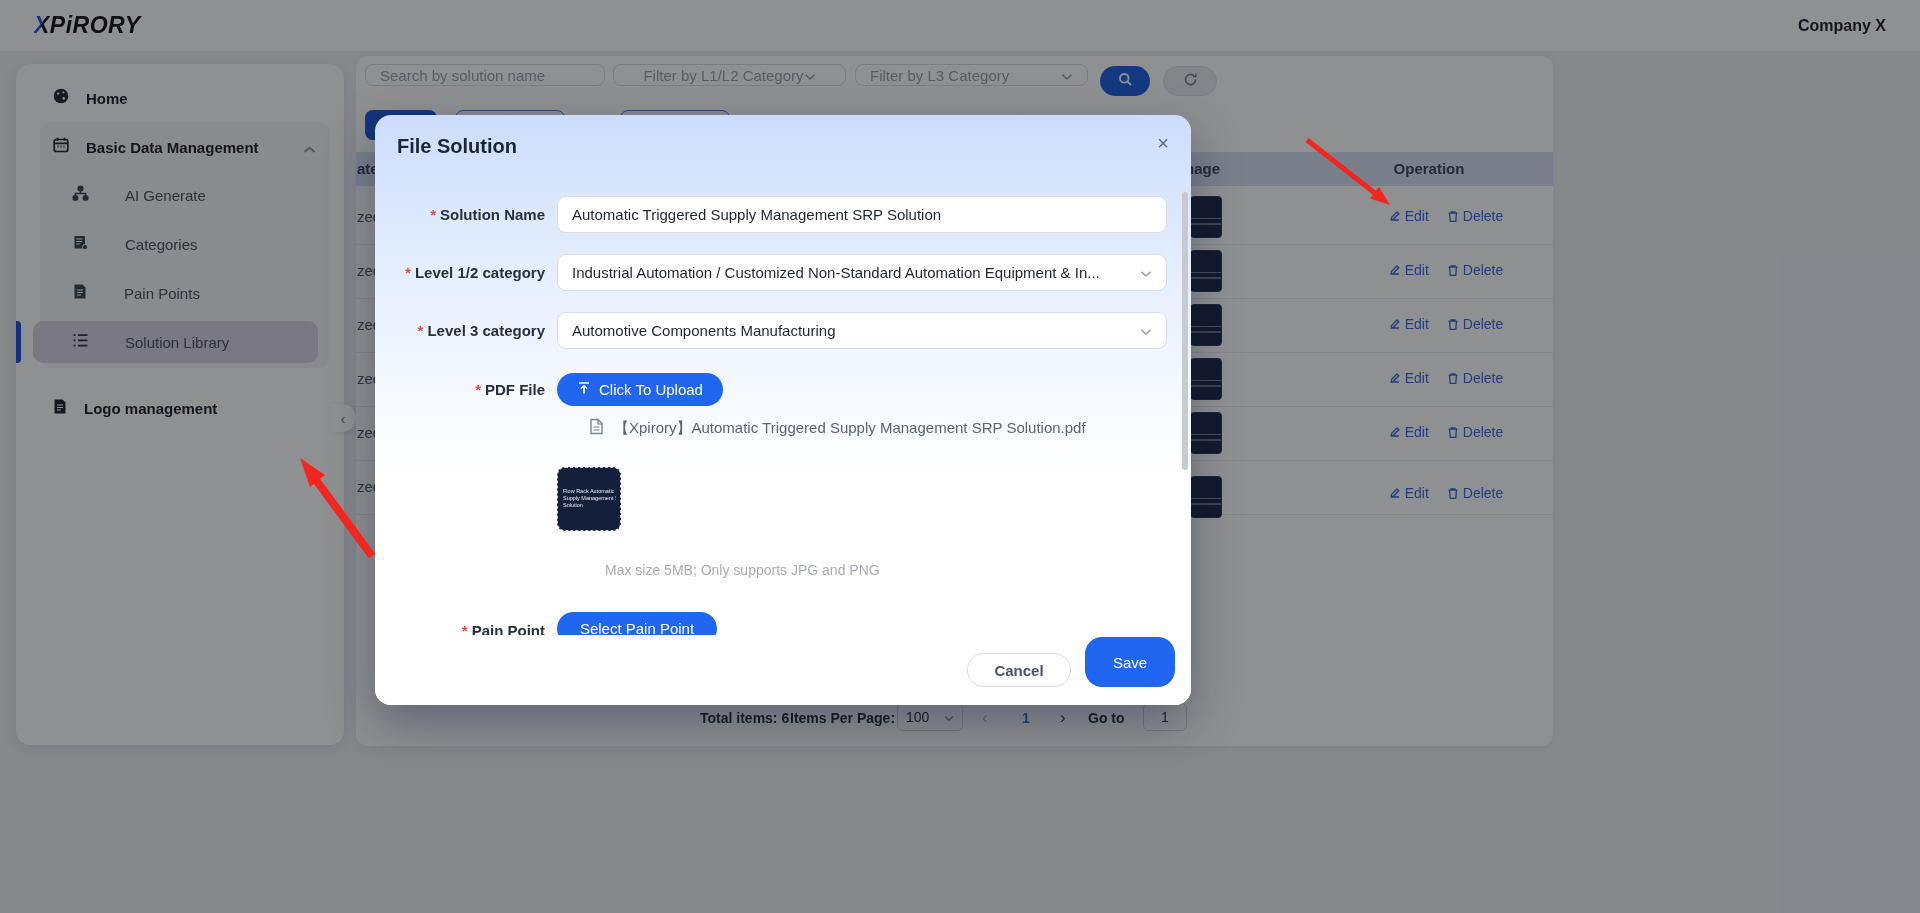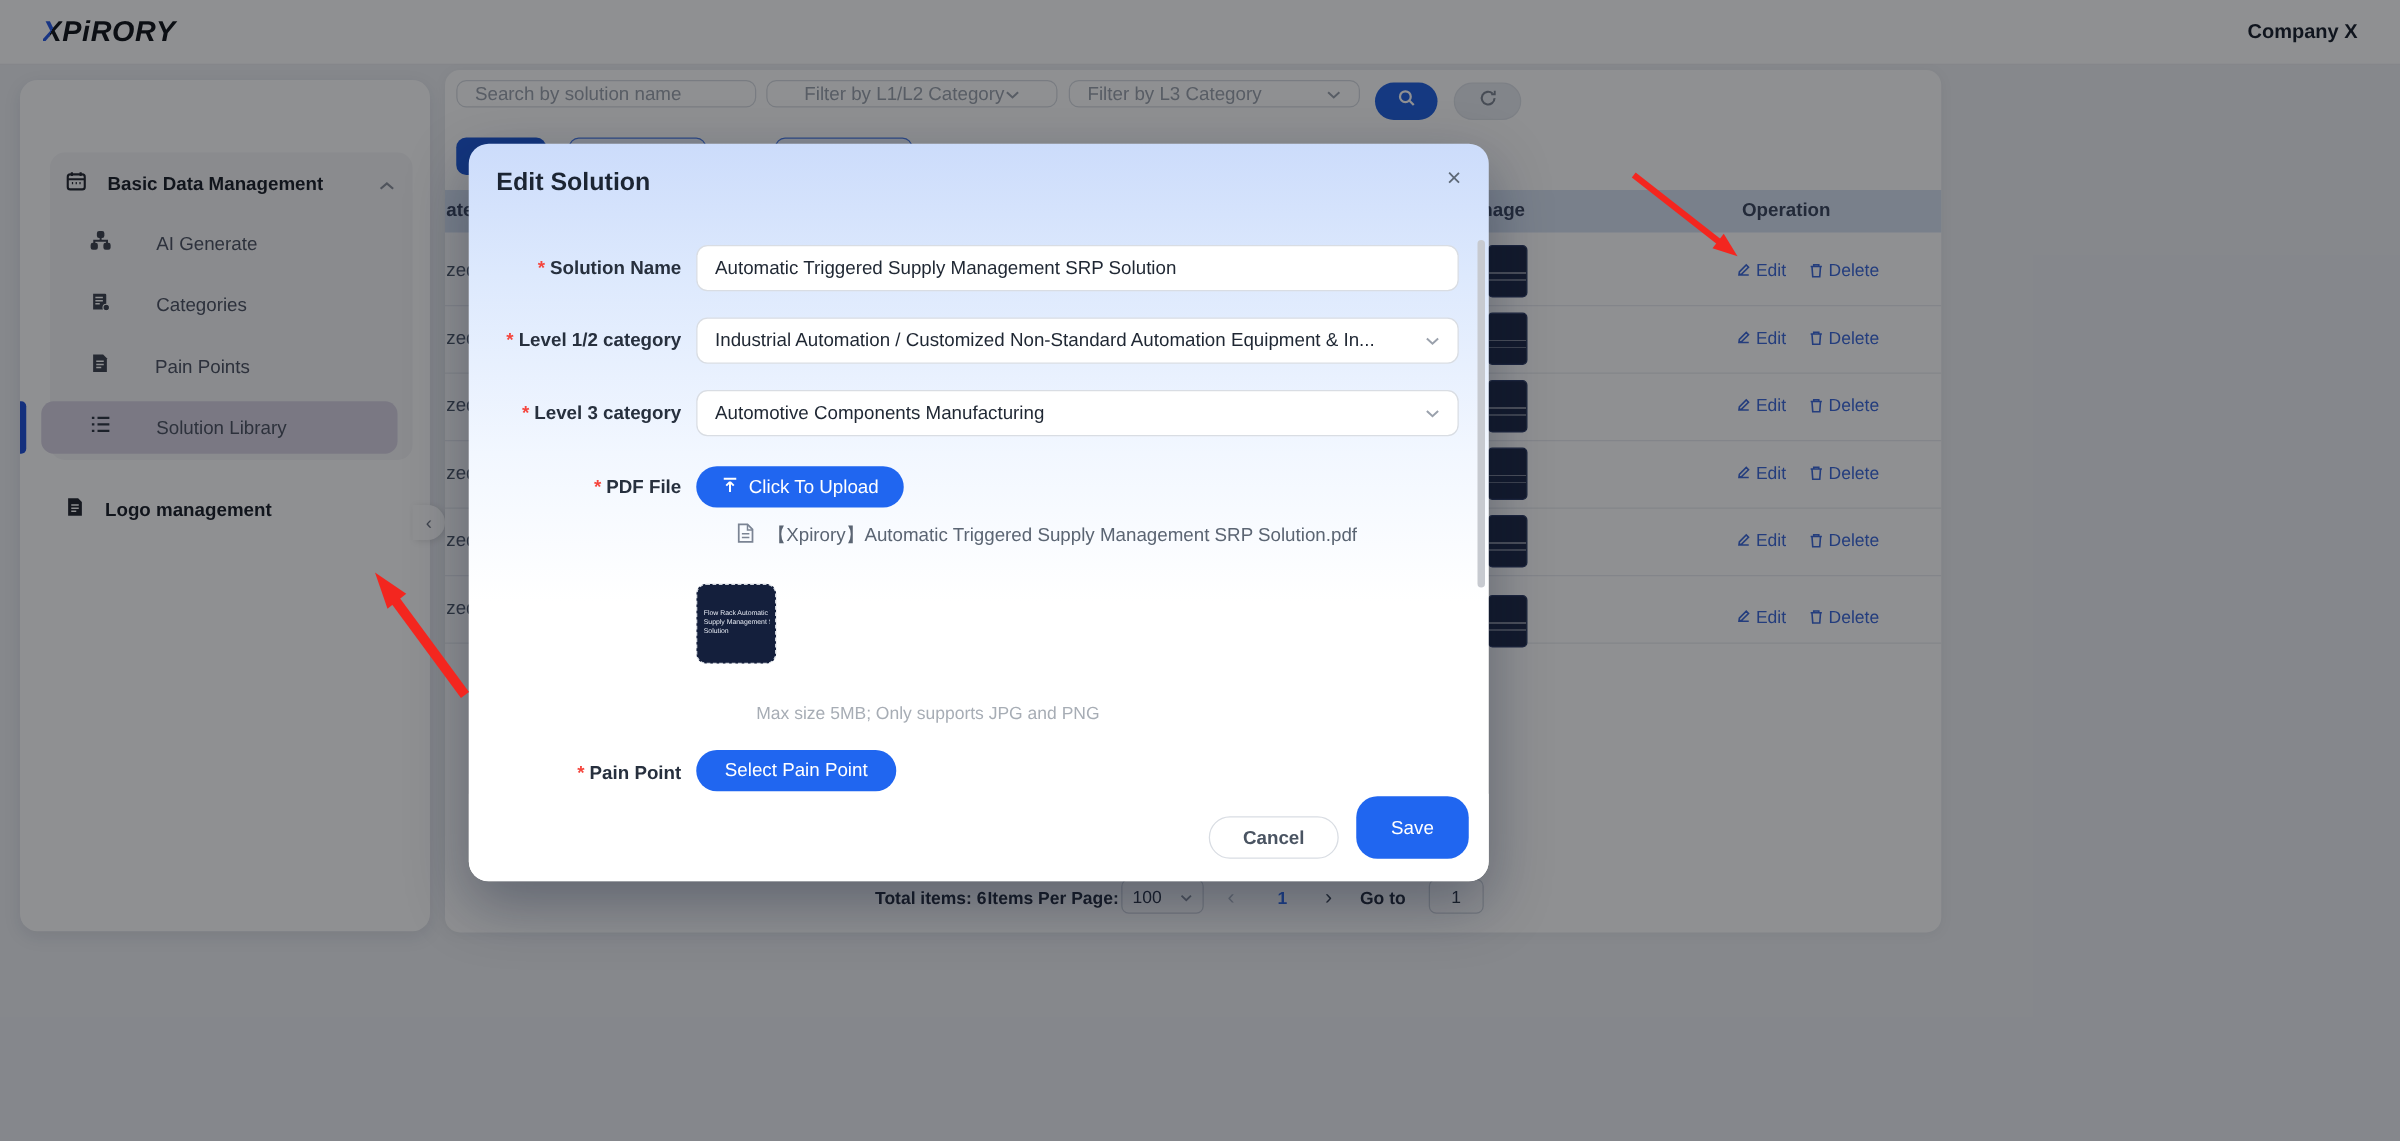--- a/index.html
+++ b/index.html
@@ -144,20 +144,31 @@
         <span>PiRORY</span>
     </div>
     <div class="company">Company X</div>
   </header>
 
   <aside class="sidebar">
     <div class="sb-group"></div>
     <div class="sb-indicator"></div>
     <div class="sb-sel-bg"></div>
 
+    <div class="sb-row sb-main" style="top:14px;">
+      <span>
+        <svg width="18" height="18" viewBox="0 0 18 18">
+            <circle cx="9" cy="9" r="7.3" fill="#20242e"></circle>
+            <circle cx="6.2" cy="6.6" r="1.2" fill="#fff"></circle>
+            <circle cx="11.4" cy="5.6" r="1" fill="#fff"></circle>
+            <circle cx="11.8" cy="11.4" r="1.3" fill="#fff"></circle>
+          </svg>
+      </span>
+      <span class="txt">Home</span>
+    </div>
 
     <div class="sb-row sb-main" style="top:63px;right:44px;">
       <span>
         <svg width="18" height="18" viewBox="0 0 18 18" fill="none" stroke="#20242e" stroke-width="1.7">
             <rect x="2.2" y="3.5" width="13.6" height="12" rx="2"></rect>
             <path d="M5.5 1.8v3M12.5 1.8v3M2.5 7.4h13"></path>
             <path d="M5.5 10.5h1M8.5 10.5h1M11.5 10.5h1" stroke-width="1.9"></path>
           </svg>
       </span>
       <span class="txt">Basic Data Management</span>
@@ -391,21 +402,21 @@
       <span class="pg-page">1</span>
       <span class="pg-next">›</span>
       <span class="pg-goto">Go to</span>
       <input class="pg-input" value="1" style="">
     </div>
   </section>
 
   <div class="dim"></div>
 
   <section class="modal">
-    <div class="m-title">Edit Solution</div>
+    <div class="m-title">File Solution</div>
     <div class="m-close">×</div>
 
     <div class="m-body">
 
       <div class="m-row" style="top:81px;height:37px;padding-left:32px;">
         <div class="m-label" style="line-height:37px;">
           <span class="req">*</span><span>Solution Name</span>
         </div>
         <input class="m-input" value="Automatic Triggered Supply Management SRP Solution" style="">
       </div>
@@ -464,21 +475,21 @@
       </div>
 
       <div class="m-thumb" style="top:352px;">
         <span class="tl">Flow Rack Automatic Triggered</span>
         <span class="tl">Supply Management SRP</span>
         <span class="tl">Solution</span>
       </div>
 
       <div class="m-hint" style="top:447px;">Max size 5MB; Only supports JPG and PNG</div>
 
-      <div class="m-row" style="top:485px;height:40px;padding-left:12px;">
+      <div class="m-row" style="top:497px;height:40px;padding-left:12px;">
         <div class="m-label" style="top:10px;position:absolute;">
           <span class="req">*</span><span>Pain Point</span>
         </div>
         <button class="pill-blue btn-select-pain">
           <span>Select Pain Point</span>
         </button>
       </div>
     </div>
 
     <div class="m-footer">

